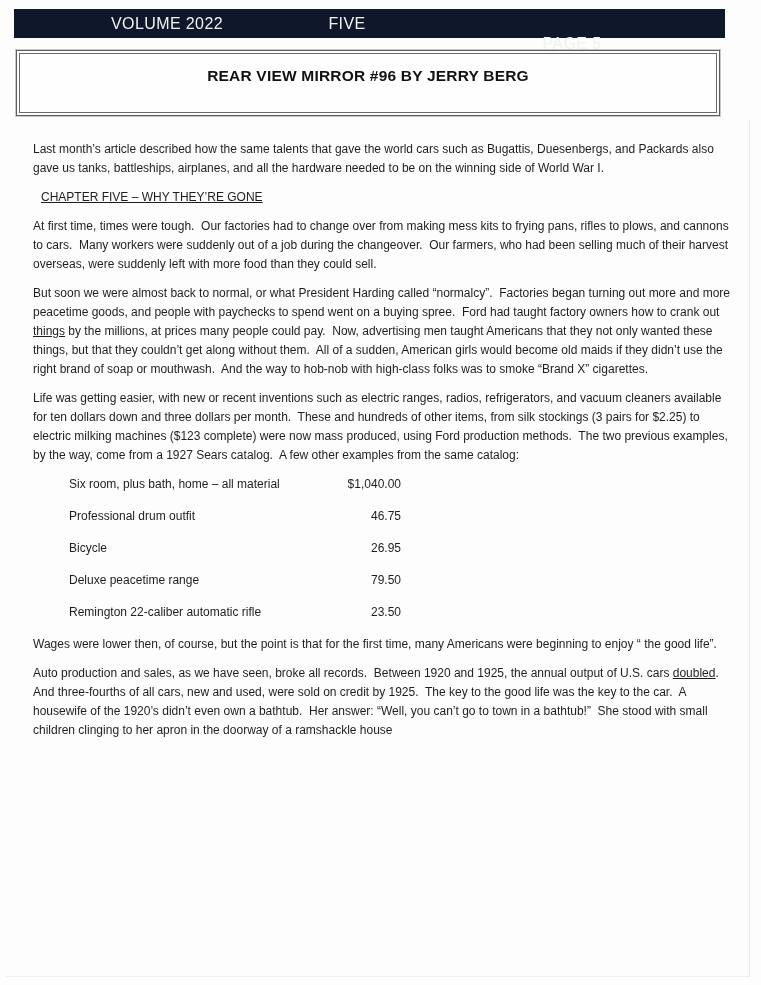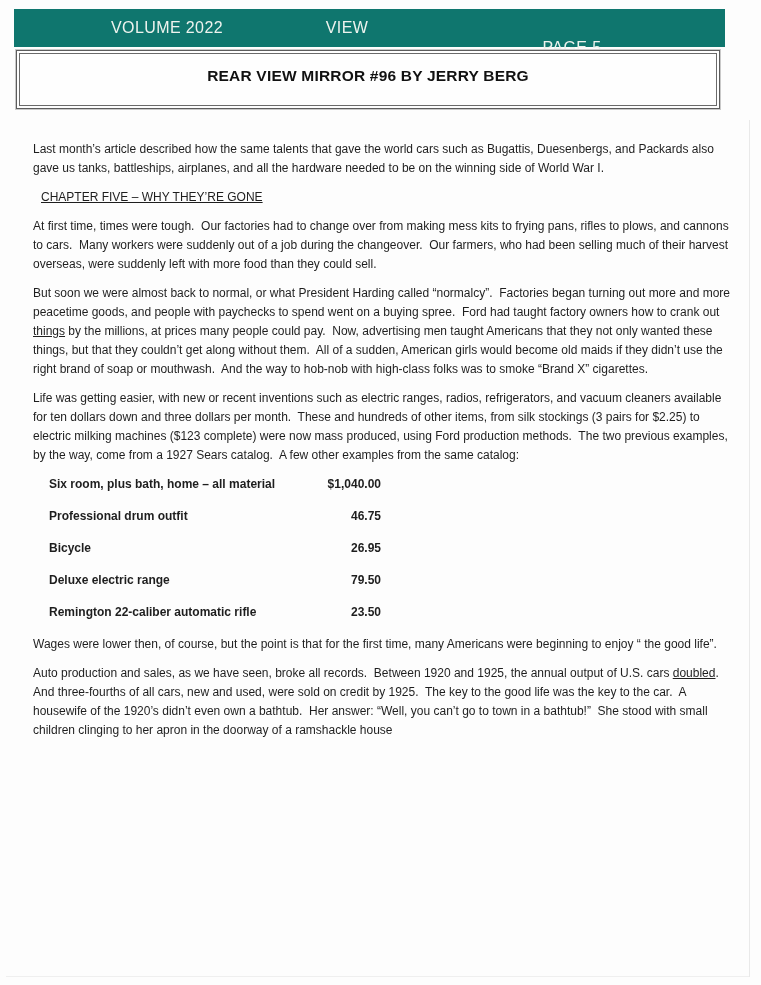--- a/index.html
+++ b/index.html
@@ -28,41 +28,41 @@
     left: 6px; right: 12px;
     top: 976px;
     height: 1px;
     background: #efefef;
   }
 
   
   .masthead {
     position: absolute;
     left: 14px; top: 9px;
-    width: 711px; height: 38px;
-    background: #0f766e;
+    width: 711px; height: 29px;
+    background: #0f172a;
   }
   .masthead span {
     position: absolute;
     top: 50%;
     transform: translate(-50%, -50%);
     color: #eef3ee;
     font-size: 16px;
     letter-spacing: 0.4px;
     white-space: nowrap;
   }
   .mast-volume { left: 153px; }
   .mast-month  { left: 333px; }
   .mast-page   { left: 558px; margin-top: 20px; }
 
   
   .title-box {
     position: absolute;
     left: 16px; top: 50px;
-    width: 704px; height: 59px;
+    width: 704px; height: 66px;
     border: 1px solid #5d5d5d;
     box-shadow: 0 0 0 1px #c9c9c9;
     background: #fefefe;
   }
   .title-box-inner {
     position: absolute;
     left: 2px; top: 2px; right: 2px; bottom: 2px;
     border: 1px solid #6a6a6a;
   }
   .article-title {
@@ -90,37 +90,36 @@
   .heading-block { margin: 0 0 10px 0; }
   .heading-block p { margin: 8px; }
   .chapter-heading { text-decoration: underline; }
   .u { text-decoration: underline; }
 
   
   .catalog { margin: 3px 0 13px 0; }
   .catalog-row {
     display: flex;
     justify-content: space-between;
-    margin-left: 16px;
+    margin-left: 36px;
     width: 332px;
     margin-bottom: 13px;
     line-height: 19px;
-    font-weight: bold;
   }
   .catalog-row:last-child { margin-bottom: 0; gap: 13px; }
   .catalog-price { text-align: center; }
 </style>
 </head>
 <body>
 
 <div class="page">
 
   <header class="masthead">
     <span class="mast-volume">VOLUME 2022</span>
-    <span class="mast-month">VIEW</span>
+    <span class="mast-month">FIVE</span>
     <span class="mast-page">PAGE 5</span>
   </header>
 
   <div class="title-box">
     <div class="title-box-inner">
       <h1 class="article-title">REAR VIEW MIRROR #96 BY JERRY BERG</h1>
     </div>
   </div>
 
   <main class="body-text">
@@ -144,21 +143,21 @@
       </div>
       <div class="catalog-row">
         <span class="catalog-item">Professional drum outfit</span>
         <span class="catalog-price">46.75</span>
       </div>
       <div class="catalog-row">
         <span class="catalog-item">Bicycle</span>
         <span class="catalog-price">26.95</span>
       </div>
       <div class="catalog-row">
-        <span class="catalog-item">Deluxe electric range</span>
+        <span class="catalog-item">Deluxe peacetime range</span>
         <span class="catalog-price">79.50</span>
       </div>
       <div class="catalog-row">
         <span class="catalog-item">Remington 22-caliber automatic rifle</span>
         <span class="catalog-price">23.50</span>
       </div>
     </div>
 
     <p>Wages were lower then, of course, but the point is that for the first time, many Americans were beginning to enjoy “ the good life”.</p>
 

